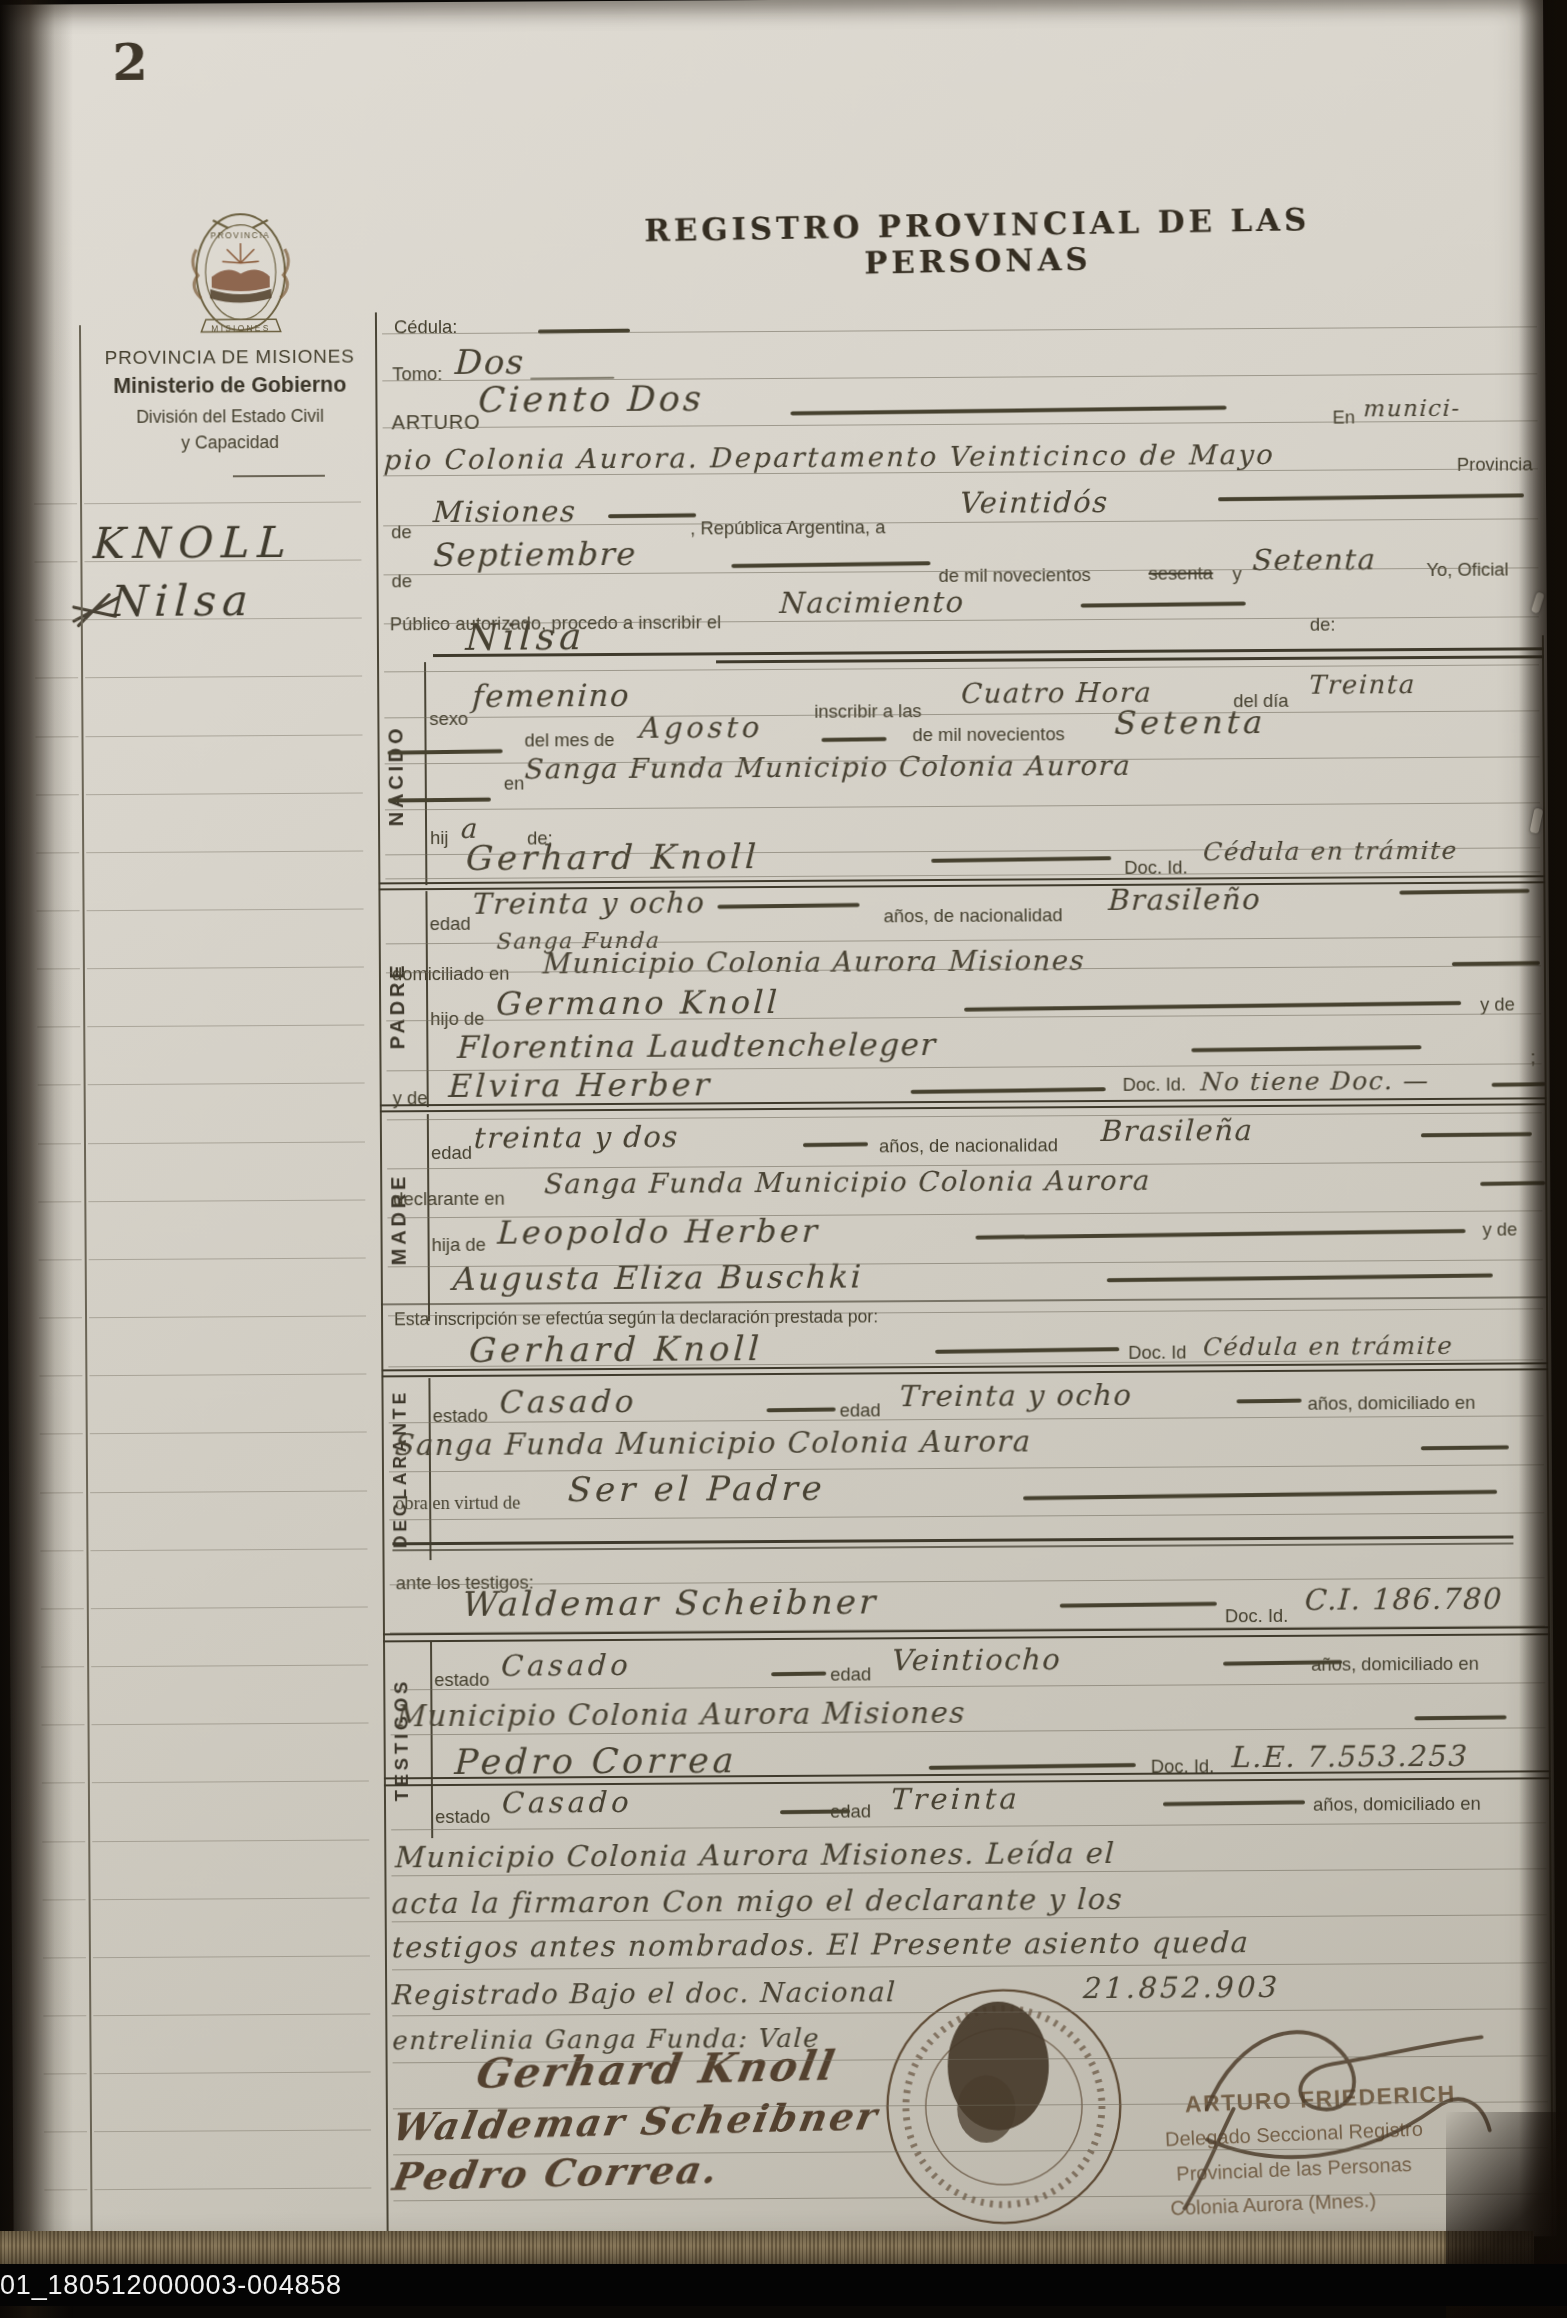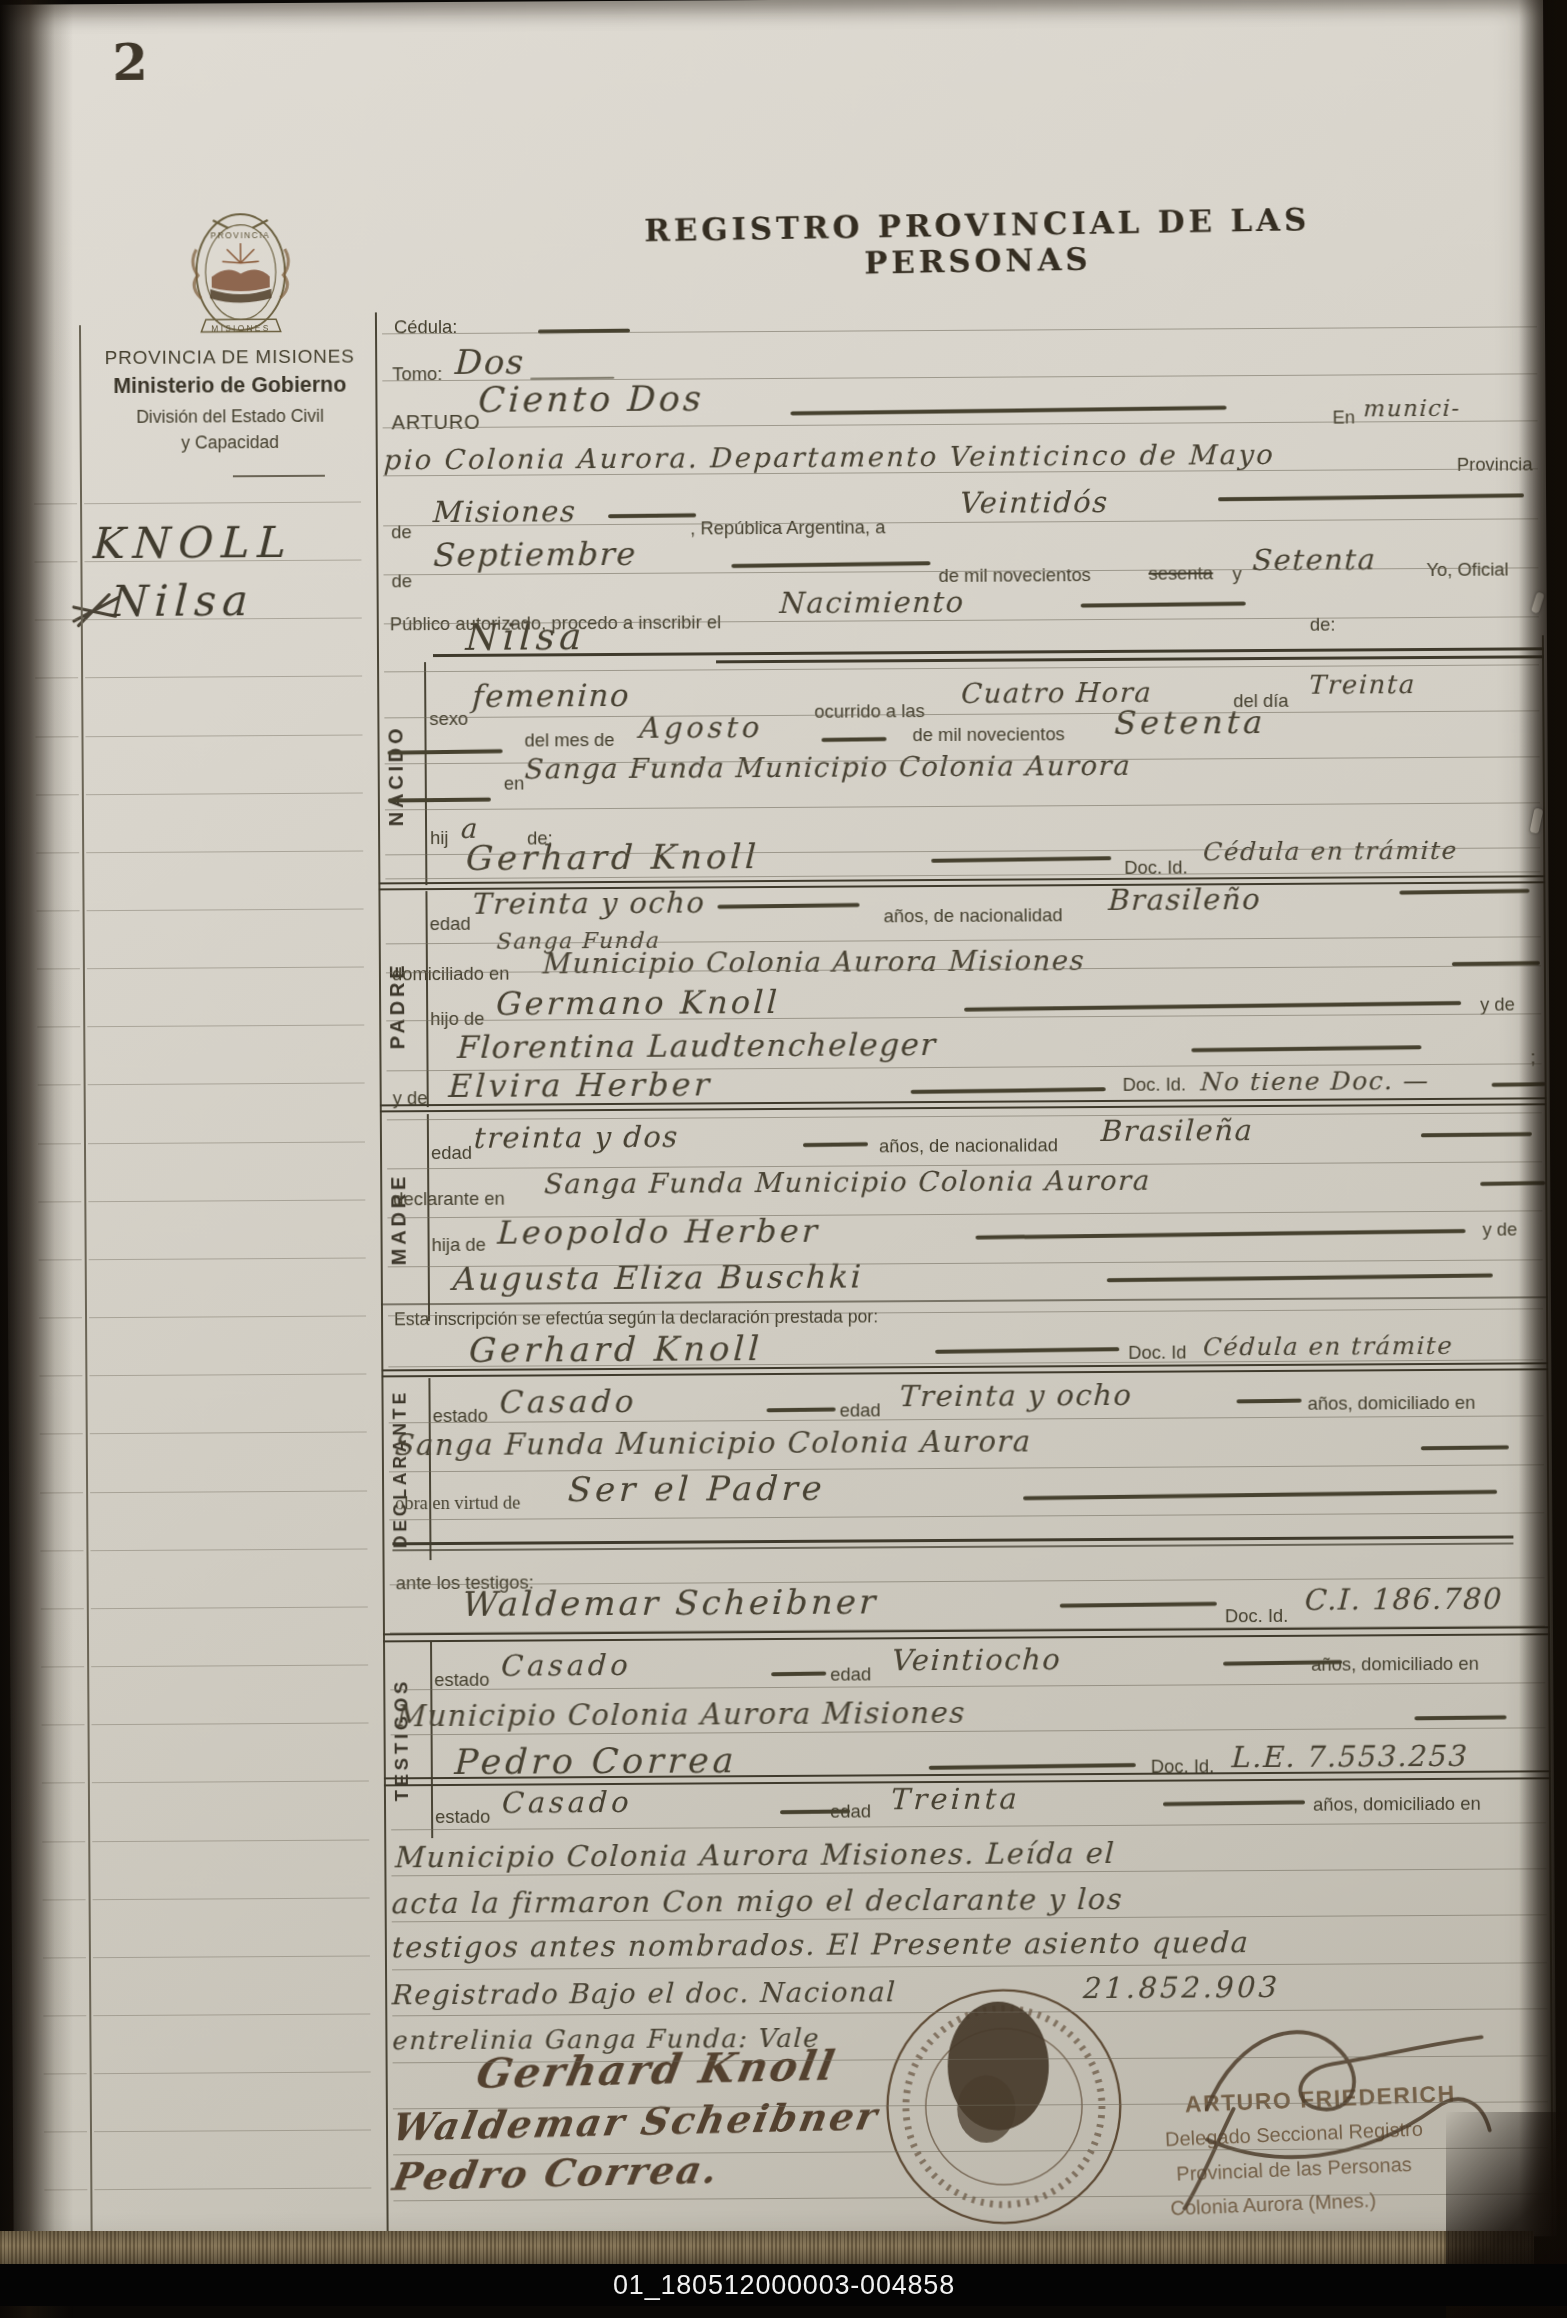--- a/index.html
+++ b/index.html
@@ -120,21 +120,21 @@
   <div class="hw" style="left:381px;top:441px;font-size:27.5px;letter-spacing:2.3px;">pio Colonia Aurora. Departamento Veinticinco de Mayo</div>
   <div class="hw" style="left:430px;top:493px;font-size:29px;">Misiones</div>
   <div class="hw" style="left:957px;top:487px;font-size:29px;">Veintidós</div>
   <div class="hw" style="left:430px;top:534px;font-size:32px;">Septiembre</div>
   <div class="hw" style="left:1249px;top:546px;font-size:29px;">Setenta</div>
   <div class="hw" style="left:776px;top:586px;font-size:29px;">Nacimiento</div>
 
   <div class="hw" style="left:462px;top:614px;font-size:37px;letter-spacing:4.6px;">Nilsa</div>
   <div class="pt" style="left:425px;top:706px;">sexo</div>
   <div class="hw" style="left:468px;top:676px;font-size:31px;">femenino</div>
-  <div class="pt" style="left:810px;top:701px;">ocurrido a las</div>
+  <div class="pt" style="left:810px;top:701px;">inscribir a las</div>
   <div class="hw" style="left:957px;top:678px;font-size:27.5px;">Cuatro Hora</div>
   <div class="pt" style="left:1229px;top:693px;">del día</div>
   <div class="hw" style="left:1305px;top:673px;font-size:26px;">Treinta</div>
   <div class="pt" style="left:520px;top:728px;">del mes de</div>
   <div class="hw" style="left:635px;top:710px;font-size:29px;letter-spacing:3.8px;">Agosto</div>
   <div class="pt" style="left:908px;top:725px;">de mil novecientos</div>
   <div class="hw" style="left:1110px;top:706px;font-size:32px;letter-spacing:3.8px;">Setenta</div>
   <div class="pt" style="left:499px;top:771px;">en</div>
   <div class="hw" style="left:520px;top:751px;font-size:27.5px;">Sanga Funda Municipio Colonia Aurora</div>
   <div class="pt" style="left:425px;top:825px;">hij</div>
@@ -372,16 +372,16 @@
     <div style="position: absolute; left: 81px; top: 2185px; width: 277px; height: 0.8px; background: rgba(125, 119, 105, 0.5);"></div>
     <div style="position: absolute; left: 31px; top: 2185px; width: 43px; height: 0.8px; background: rgba(120, 114, 100, 0.45);"></div>
   </div>
 
 <div class="abs" style="left:0;top:0;width:73px;height:2319px;background:linear-gradient(to right,#0c0906 0%,rgba(30,22,14,.72) 40%,rgba(40,32,20,.18) 75%,transparent 100%);"></div>
 <div class="abs" style="left:1519px;top:0;width:49px;height:2319px;background:linear-gradient(to right,rgba(20,14,8,0) 0%,rgba(20,14,8,.55) 40%,#120d07 90%);"></div>
 <div class="abs" style="left:0;top:2231px;width:1534px;height:37px;background:#8f7e5f;
             background-image:repeating-linear-gradient(90deg,rgba(40,28,12,.35) 0 1.5px,transparent 1.5px 3.8px),linear-gradient(to bottom,rgba(0,0,0,.25),rgba(0,0,0,.05) 40%,rgba(0,0,0,.4));"></div>
 <div class="abs" style="left:1446px;top:2112px;width:122px;height:207px;background:linear-gradient(135deg,rgba(18,12,7,0) 0%,rgba(18,12,7,.85) 55%,#0c0805 100%);"></div>
 
-<div class="abs" style="left:0;top:2264px;width:1568px;height:42px;background:#040404;display:flex;align-items:center;justify-content:center;">
+<div class="abs" style="left:0;top:2264px;width:1568px;height:42px;background:#040404;display:flex;align-items:center;">
   <span style="color:#f2f2f2;font-family:'Liberation Sans',sans-serif;font-size:27px;letter-spacing:0.8px;">01_180512000003-004858</span>
 </div>
 
 
 </body></html>

